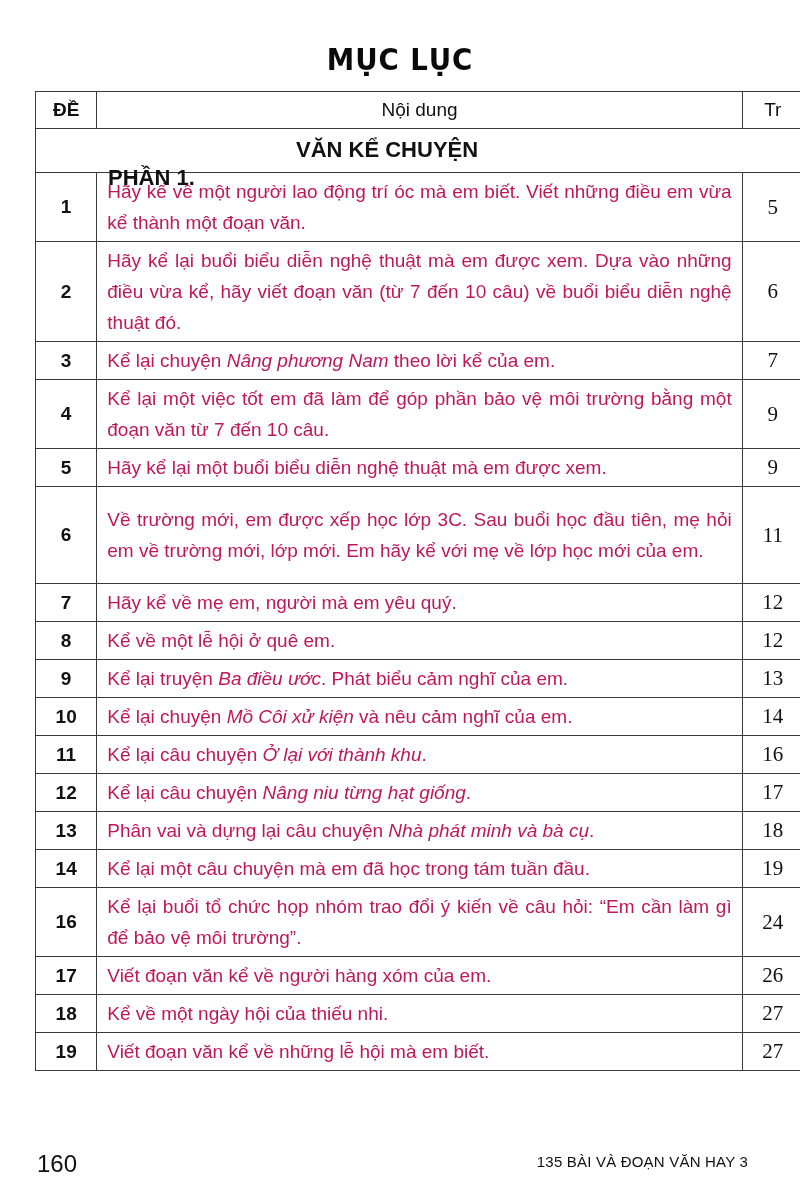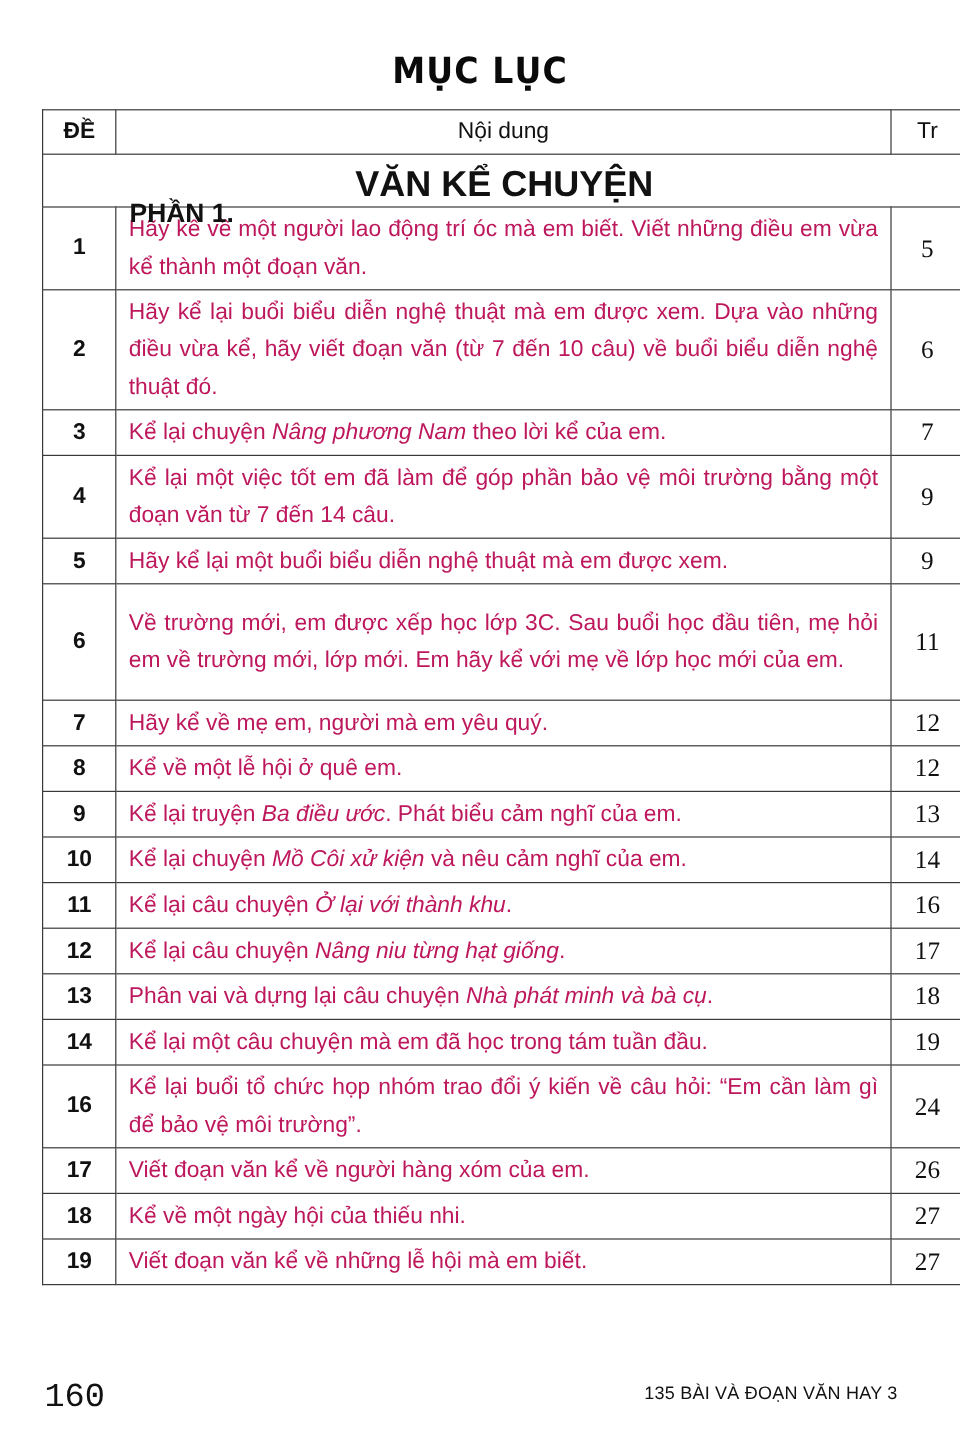--- a/index.html
+++ b/index.html
@@ -68,21 +68,21 @@
     .section-label {
       position: absolute;
       left: 72px;
       top: 9px;
       margin-top: 27px;
     }
     .section-title {
       position: absolute;
       left: 260px;
       top: 8px;
-      font-size: 30px;
+      font-size: 22px;
     }
 
     .num-cell {
       text-align: center;
       font-weight: bold;
       font-size: 19px;
     }
     .content-cell {
       font-size: 19px;
       line-height: 31px;
@@ -98,22 +98,22 @@
     .r1 { height: 36px; }
     .r2 { height: 66px; }
     .r3 { height: 97px; }
 
     em { font-style: italic; }
 
     .footer-page {
       position: absolute;
       left: 37px;
       top: 1150px;
-      font-family: Liberation Mono, monospace;
-      font-size: 28px;
+      font-family: Liberation Sans, sans-serif;
+      font-size: 24px;
     }
     .footer-book {
       position: absolute;
       right: 52px;
       top: 1153px;
       font-size: 15px;
       letter-spacing: 0.2px;
     }
   </style>
 </head>
@@ -151,21 +151,21 @@
         <td class="content-cell"><span>Hãy kể lại buổi biểu diễn nghệ thuật mà em được xem. Dựa vào những điều vừa kể, hãy viết đoạn văn (từ 7 đến 10 câu) về buổi biểu diễn nghệ thuật đó.</span></td>
         <td class="page-cell">6</td>
       </tr>
       <tr class="r1">
         <td class="num-cell">3</td>
         <td class="content-cell"><span>Kể lại chuyện </span><em>Nâng phương Nam</em><span> theo lời kể của em.</span></td>
         <td class="page-cell">7</td>
       </tr>
       <tr class="r2">
         <td class="num-cell">4</td>
-        <td class="content-cell"><span>Kể lại một việc tốt em đã làm để góp phần bảo vệ môi trường bằng một đoạn văn từ 7 đến 14 câu.</span></td>
+        <td class="content-cell"><span>Kể lại một việc tốt em đã làm để góp phần bảo vệ môi trường bằng một đoạn văn từ 7 đến 10 câu.</span></td>
         <td class="page-cell">9</td>
       </tr>
       <tr class="r1">
         <td class="num-cell">5</td>
         <td class="content-cell"><span>Hãy kể lại một buổi biểu diễn nghệ thuật mà em được xem.</span></td>
         <td class="page-cell">9</td>
       </tr>
       <tr class="r3">
         <td class="num-cell">6</td>
         <td class="content-cell"><span>Về trường mới, em được xếp học lớp 3C. Sau buổi học đầu tiên, mẹ hỏi em về trường mới, lớp mới. Em hãy kể với mẹ về lớp học mới của em.</span></td>

